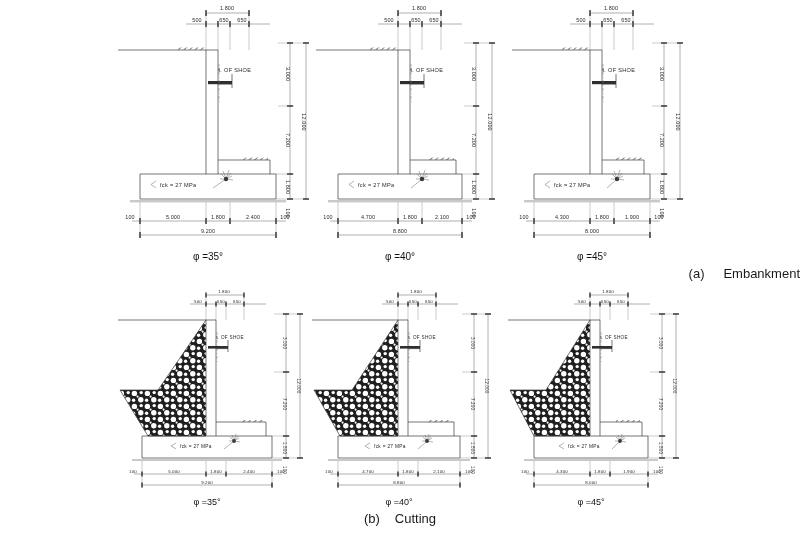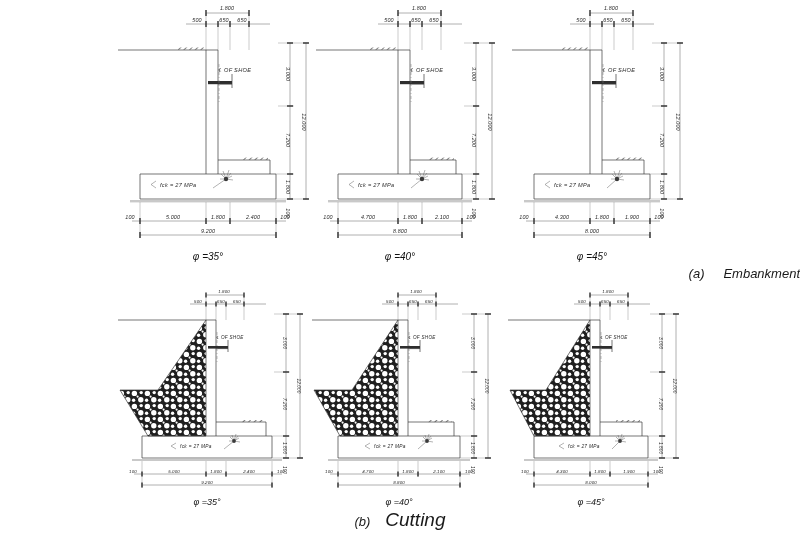--- a/index.html
+++ b/index.html
@@ -2,21 +2,21 @@
 <html><head>
 <meta charset="utf-8">
 <title>Retaining Wall Sections</title>
 <style>
   html,body{margin:0;padding:0;}
   body{
     width:800px;height:534px;background:#ffffff;
     font-family:"Liberation Sans", sans-serif;
     color:#1a1a1a;overflow:hidden;position:relative;
   }
-  .sheet{position:absolute;inset:0;font-style:italic;}
+  .sheet{position:absolute;inset:0;}
   .panel{position:absolute;}
   svg{display:block;overflow:visible;}
   text{font-family:"Liberation Sans", sans-serif;fill:#2a2a2a;}
   .dimtxt{font-size:5.4px;letter-spacing:.15px;}
   .notetxt{font-size:5.6px;letter-spacing:.3px;}
   .shoetxt{font-size:5.6px;letter-spacing:.3px;}
   .phitxt{font-size:10px;fill:#111;}
   .captxt{font-size:13px;fill:#111;}
   .ln{stroke:#3a3a3a;stroke-width:.7;fill:none;}
   .ln-thin{stroke:#666;stroke-width:.5;fill:none;}
@@ -633,16 +633,16 @@
           <text class="dimtxt" x="89" y="197.5" text-anchor="middle" style="font-size:4.4px">8.000</text>
         </g>
         <text class="phitxt" x="89" y="219" text-anchor="middle" style="font-size:9px">φ =45°</text>
       </g>
     </svg>
   </div>
 
   <div style="position:absolute;left:0;top:509px;width:800px;text-align:center;">
     <span class="captxt" style="font-size:13px;">(b)</span>
     <span style="display:inline-block;width:6px;"></span>
-    <span class="captxt" style="font-size:19px;">Cutting</span>
+    <span class="captxt" style="font-size:13px;">Cutting</span>
   </div>
 
 </div>
 
 </body></html>

